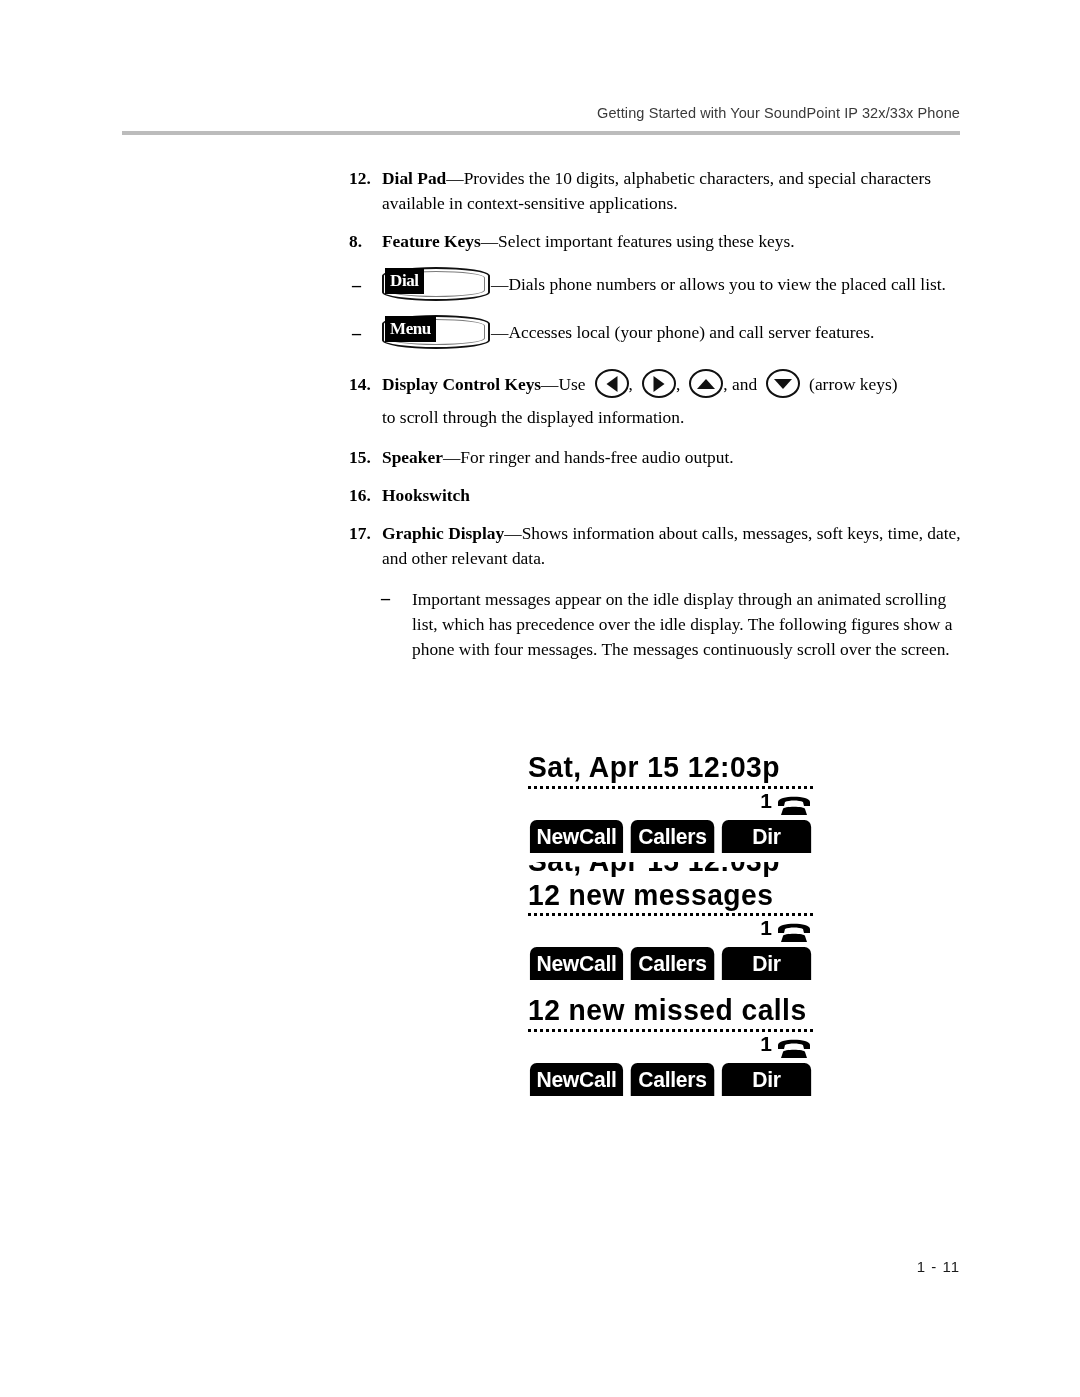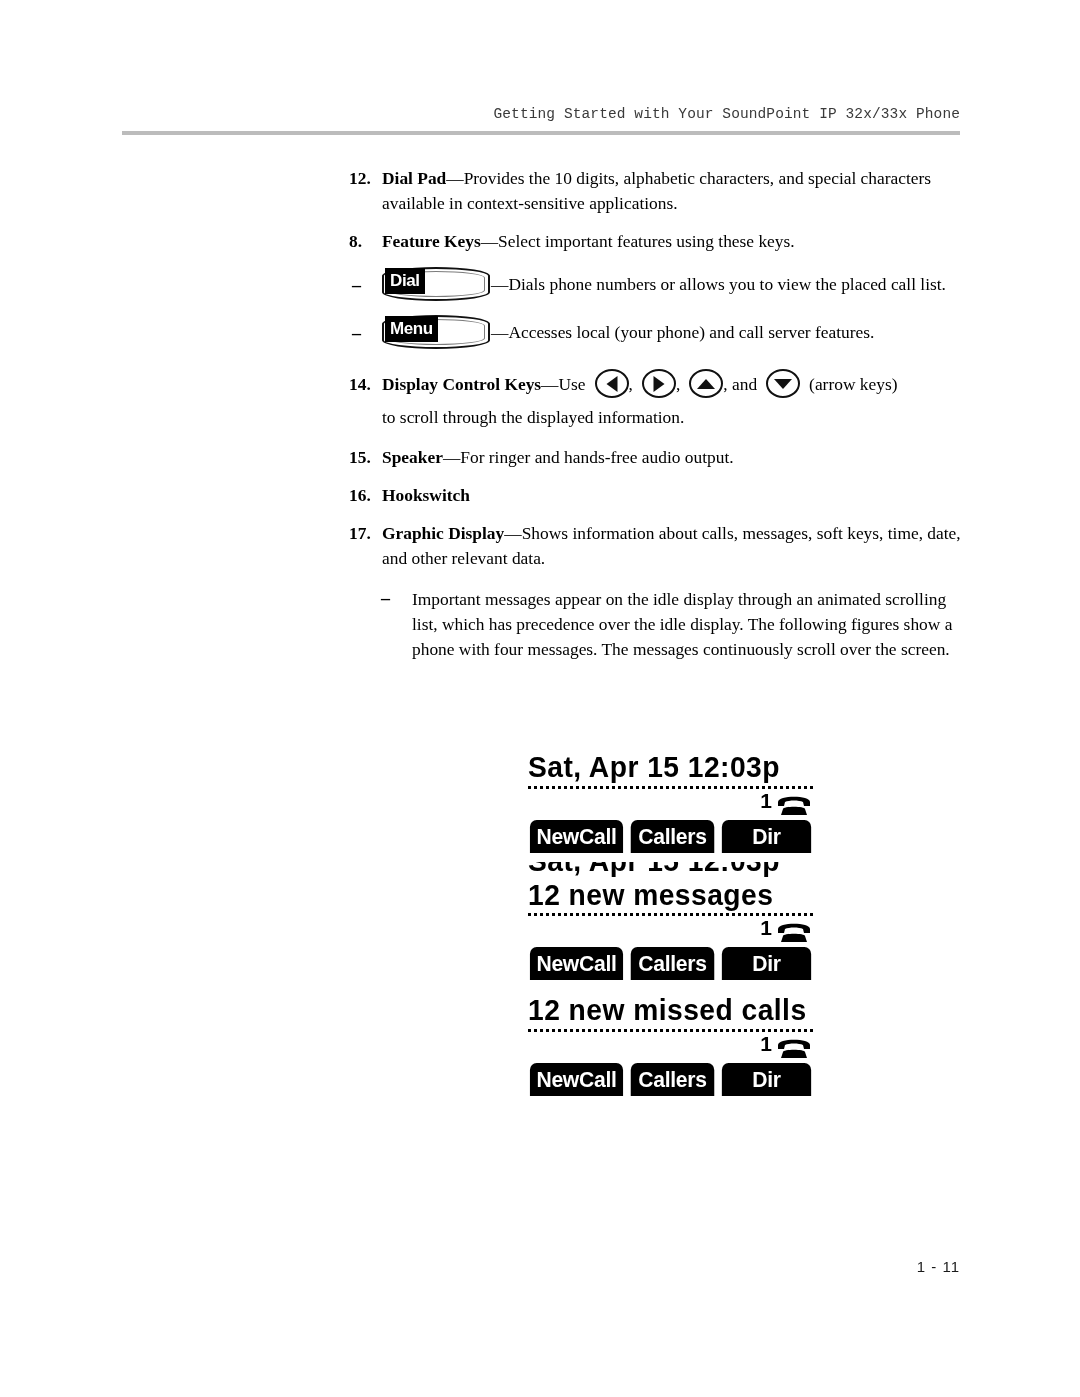--- a/index.html
+++ b/index.html
@@ -16,21 +16,21 @@
 
   
   .page-header {
     position: absolute;
     top: 104px;
     left: 122px;
     width: 838px;
     text-align: right;
   }
   .page-header .header-title {
-    font-family: Liberation Mono, monospace;
+    font-family: Liberation Sans, sans-serif;
     font-size: 14.5px;
     letter-spacing: 0.1px;
     color: #3a3a3a;
   }
   .header-rule {
     position: absolute;
     top: 131px;
     left: 122px;
     width: 838px;
     height: 4px;
@@ -126,21 +126,21 @@
     opacity: 0.55;
   }
   .feature-key .key-label {
     position: absolute;
     left: 3px;
     top: 1px;
     height: 26px;
     padding: 0 5px 0 5px;
     background: #000;
     color: #fff;
-    font-family: Liberation Sans, sans-serif;
+    font-family: Liberation Serif, serif;
     font-weight: bold;
     font-size: 17px;
     line-height: 26px;
     letter-spacing: -0.4px;
     z-index: 2;
   }
 
   
   .ctrl-key {
     display: inline-block;

